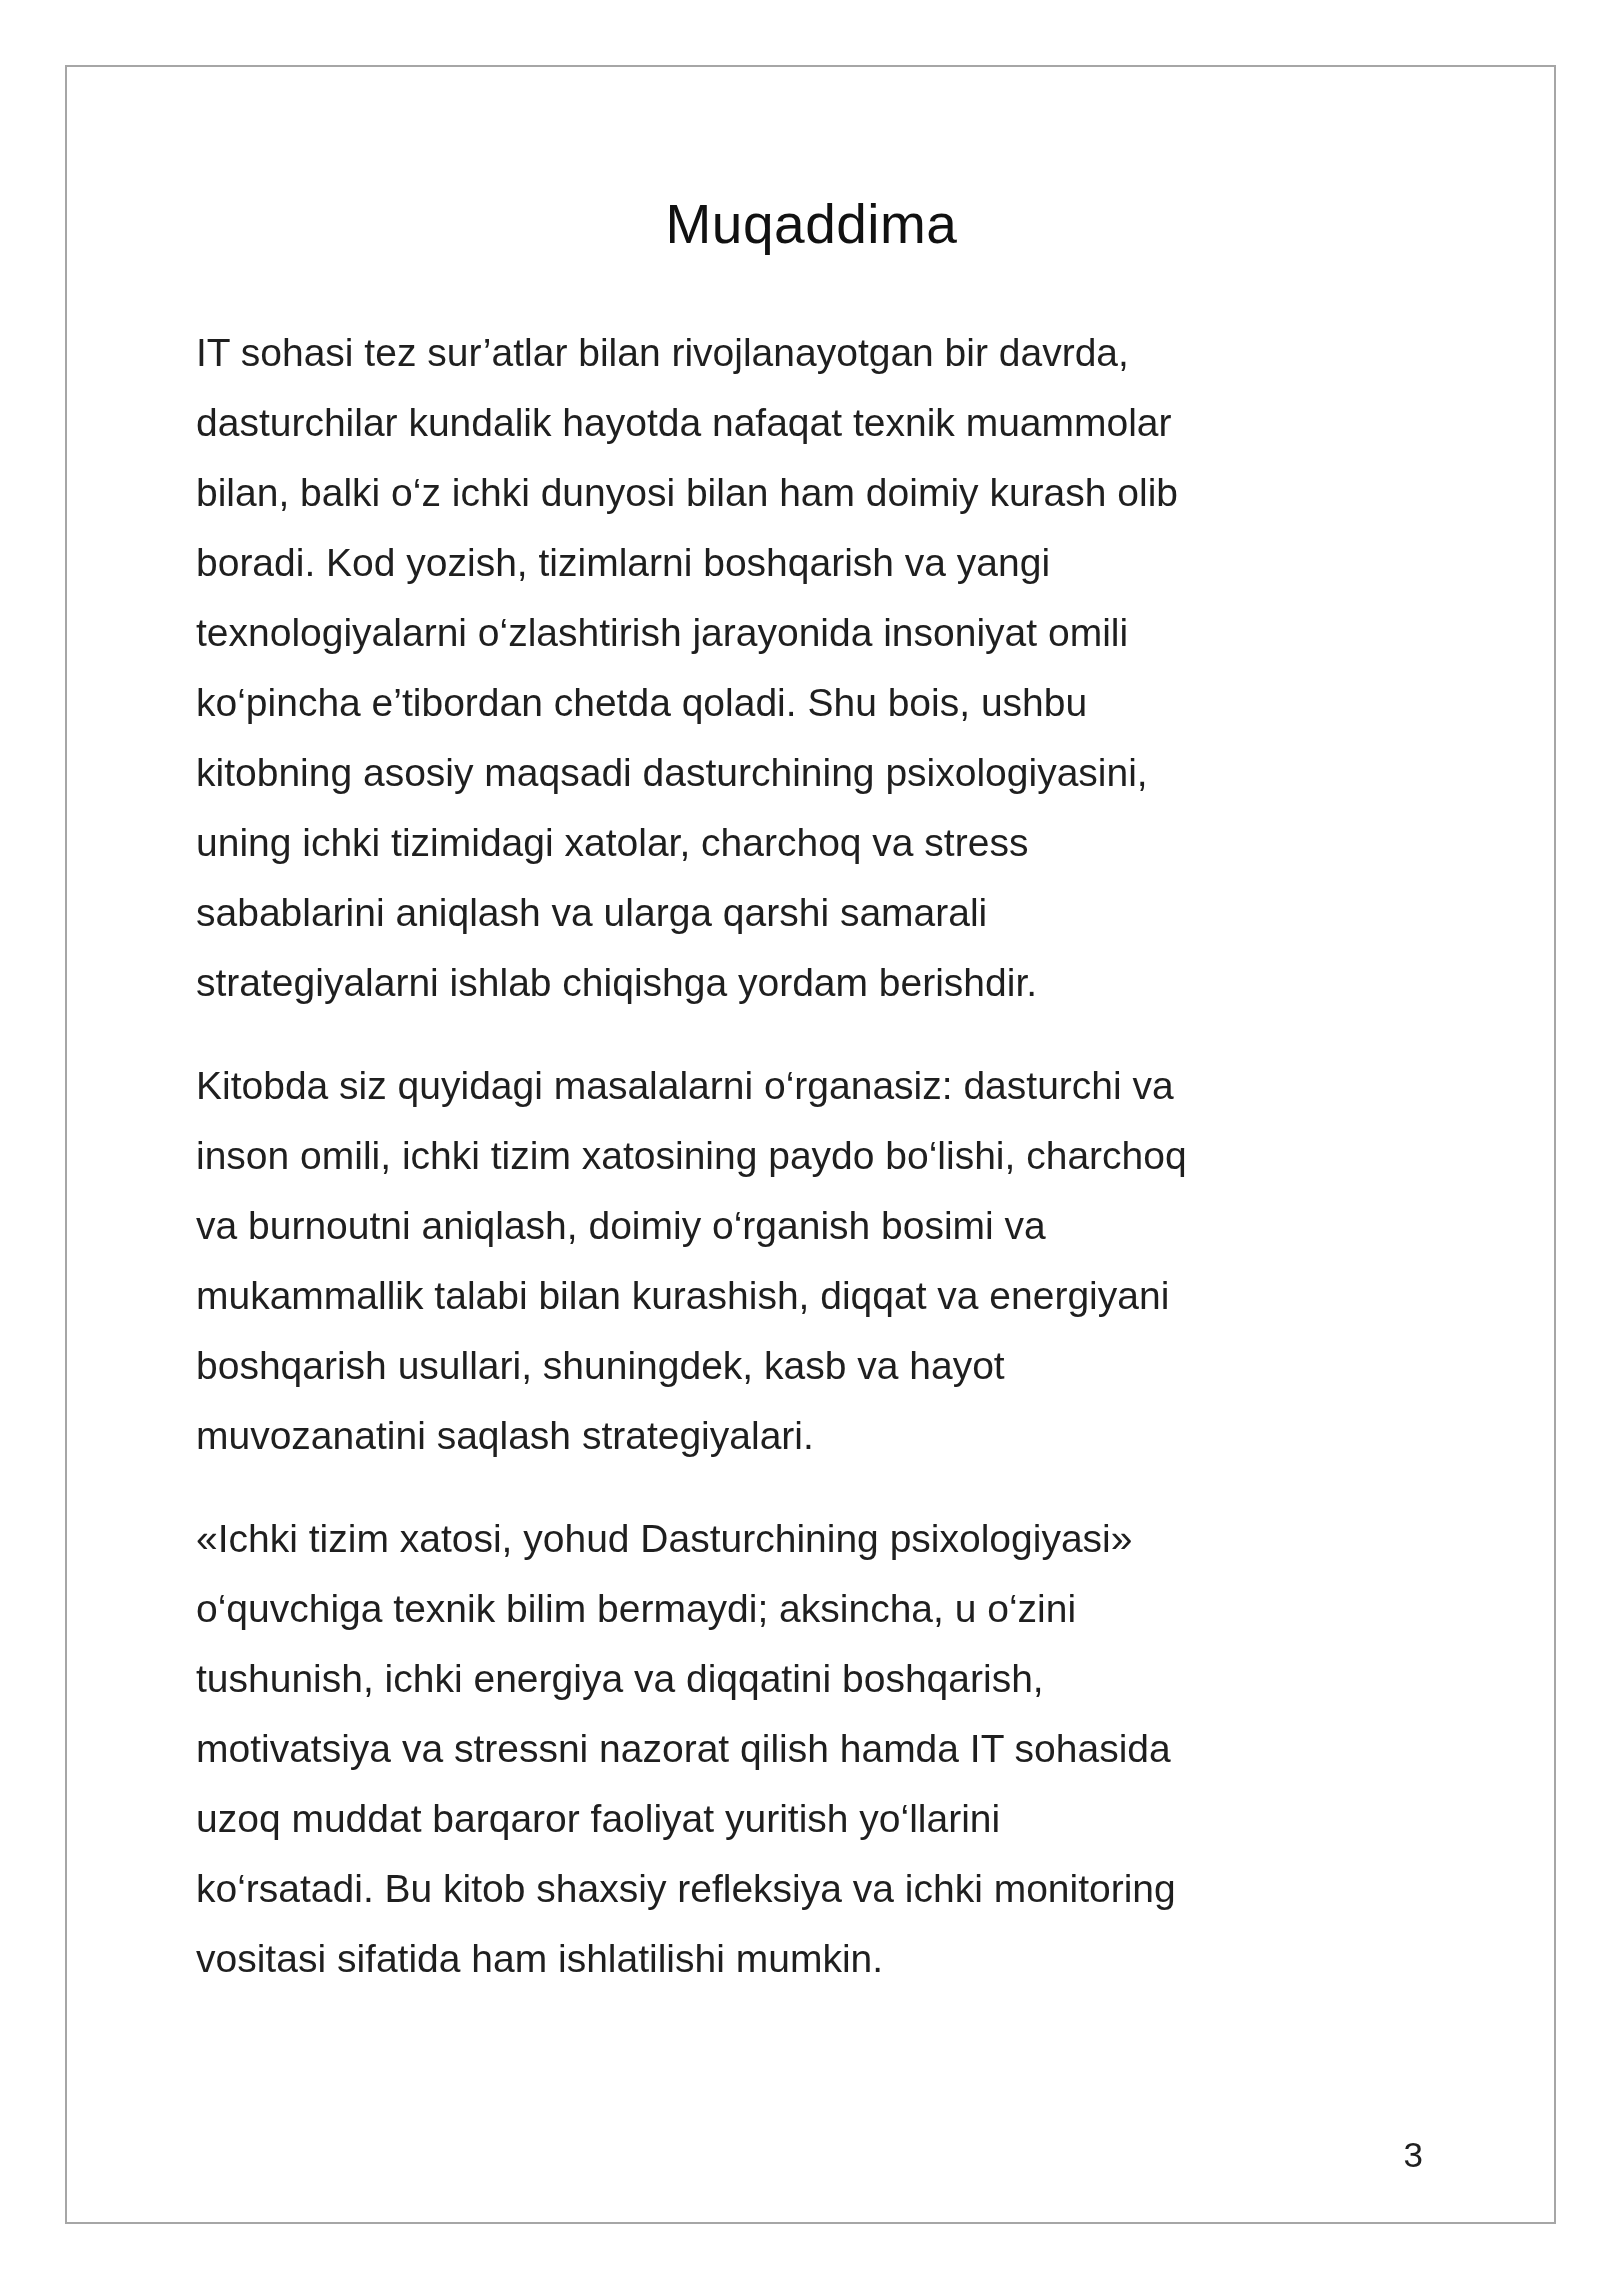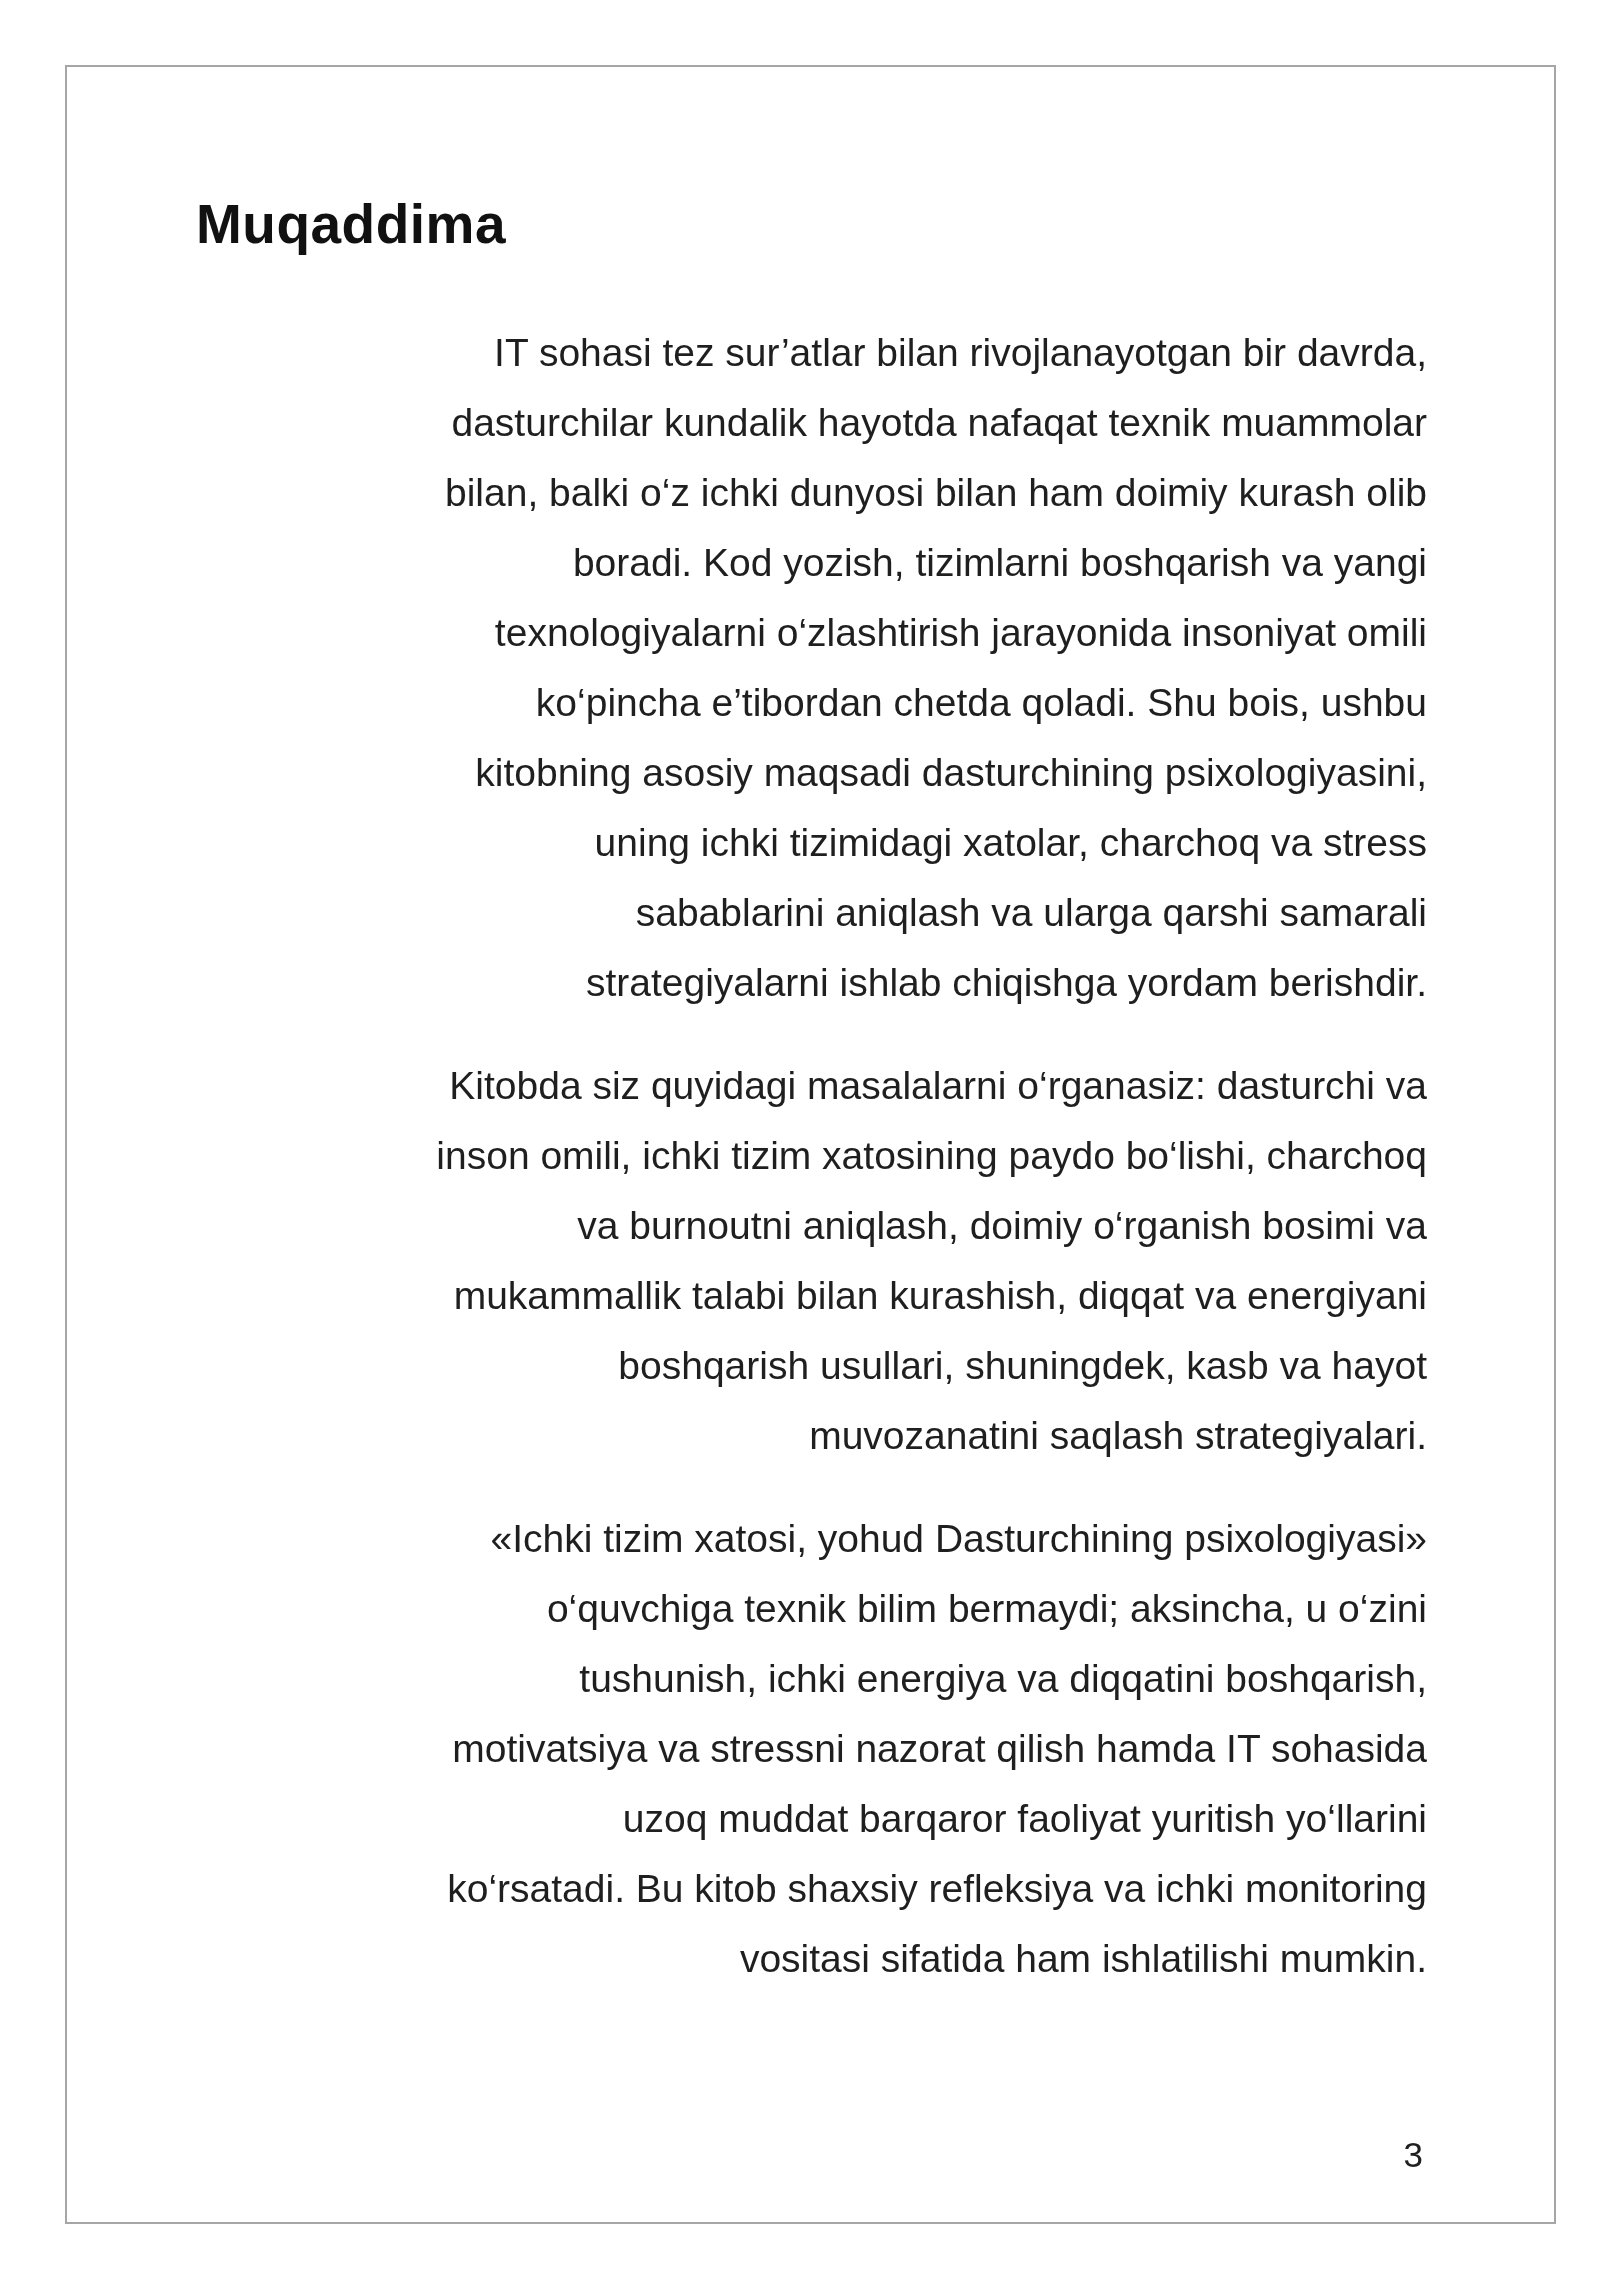--- a/index.html
+++ b/index.html
@@ -22,35 +22,34 @@
     background: transparent;
     pointer-events: none;
   }
   .content {
     position: absolute;
     left: 196px;
     top: 192px;
     width: 1231px;
   }
   .doc-title {
-    text-align: left;
+    text-align: center;
     font-size: 55px;
     line-height: 65px;
-    font-weight: 700;
+    font-weight: 400;
     color: #111111;
     margin-bottom: 61px;
     letter-spacing: 0.5px;
   }
   .para {
     font-size: 39px;
     line-height: 70px;
     color: #1f1f1f;
     white-space: pre-line;
     margin-bottom: 33px;
-    text-align: right;
   }
   .page-number {
     position: absolute;
     right: 198px;
     top: 2135px;
     font-size: 35px;
     line-height: 39px;
     color: #1f1f1f;
     text-align: right;
   }

